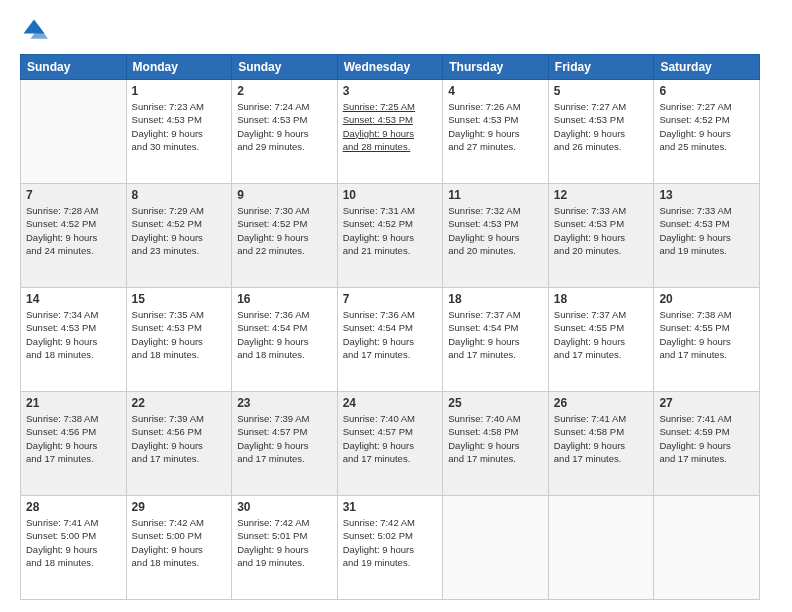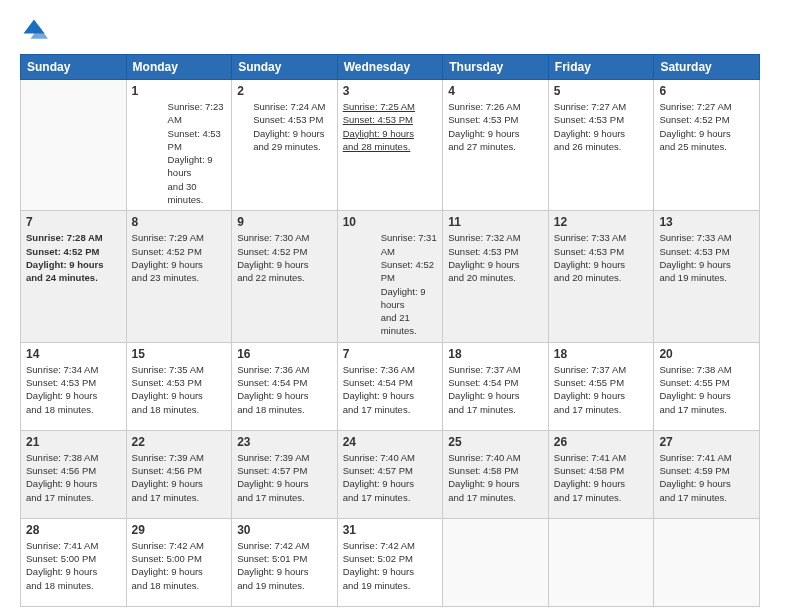--- a/index.html
+++ b/index.html
@@ -125,28 +125,28 @@
           <th>Thursday</th>
           <th>Friday</th>
           <th>Saturday</th>
         </tr>
     </thead>
     <tbody id="calendar-body">
     <tr>
           <td class="empty"></td>
           <td>
             <div class="day-num">1</div>
-            <div class="day-info" style="white-space: pre-line; margin-left: 36px;">Sunrise: 7:23 AM
+            <div class="day-info" style="white-space: pre-line;">Sunrise: 7:23 AM
 Sunset: 4:53 PM
 Daylight: 9 hours
 and 30 minutes.</div>
           </td>
           <td>
             <div class="day-num">2</div>
-            <div class="day-info" style="white-space: pre-line; margin-left: 16px;">Sunrise: 7:24 AM
+            <div class="day-info" style="white-space: pre-line;">Sunrise: 7:24 AM
 Sunset: 4:53 PM
 Daylight: 9 hours
 and 29 minutes.</div>
           </td>
           <td>
             <div class="day-num">3</div>
             <div class="day-info" style="white-space: pre-line; text-decoration: underline;">Sunrise: 7:25 AM
 Sunset: 4:53 PM
 Daylight: 9 hours
 and 28 minutes.</div>
@@ -169,42 +169,42 @@
             <div class="day-num">6</div>
             <div class="day-info" style="white-space: pre-line;">Sunrise: 7:27 AM
 Sunset: 4:52 PM
 Daylight: 9 hours
 and 25 minutes.</div>
           </td>
         </tr>
         <tr class="row-shade">
           <td>
             <div class="day-num">7</div>
-            <div class="day-info" style="white-space: pre-line; font-weight: bold;">Sunrise: 7:28 AM
+            <div class="day-info" style="white-space: pre-line;">Sunrise: 7:28 AM
 Sunset: 4:52 PM
 Daylight: 9 hours
 and 24 minutes.</div>
           </td>
           <td>
             <div class="day-num">8</div>
             <div class="day-info" style="white-space: pre-line;">Sunrise: 7:29 AM
 Sunset: 4:52 PM
 Daylight: 9 hours
 and 23 minutes.</div>
           </td>
           <td>
             <div class="day-num">9</div>
             <div class="day-info" style="white-space: pre-line;">Sunrise: 7:30 AM
 Sunset: 4:52 PM
 Daylight: 9 hours
 and 22 minutes.</div>
           </td>
           <td>
             <div class="day-num">10</div>
-            <div class="day-info" style="white-space: pre-line; margin-left: 38px;">Sunrise: 7:31 AM
+            <div class="day-info" style="white-space: pre-line;">Sunrise: 7:31 AM
 Sunset: 4:52 PM
 Daylight: 9 hours
 and 21 minutes.</div>
           </td>
           <td>
             <div class="day-num">11</div>
             <div class="day-info" style="white-space: pre-line;">Sunrise: 7:32 AM
 Sunset: 4:53 PM
 Daylight: 9 hours
 and 20 minutes.</div>

